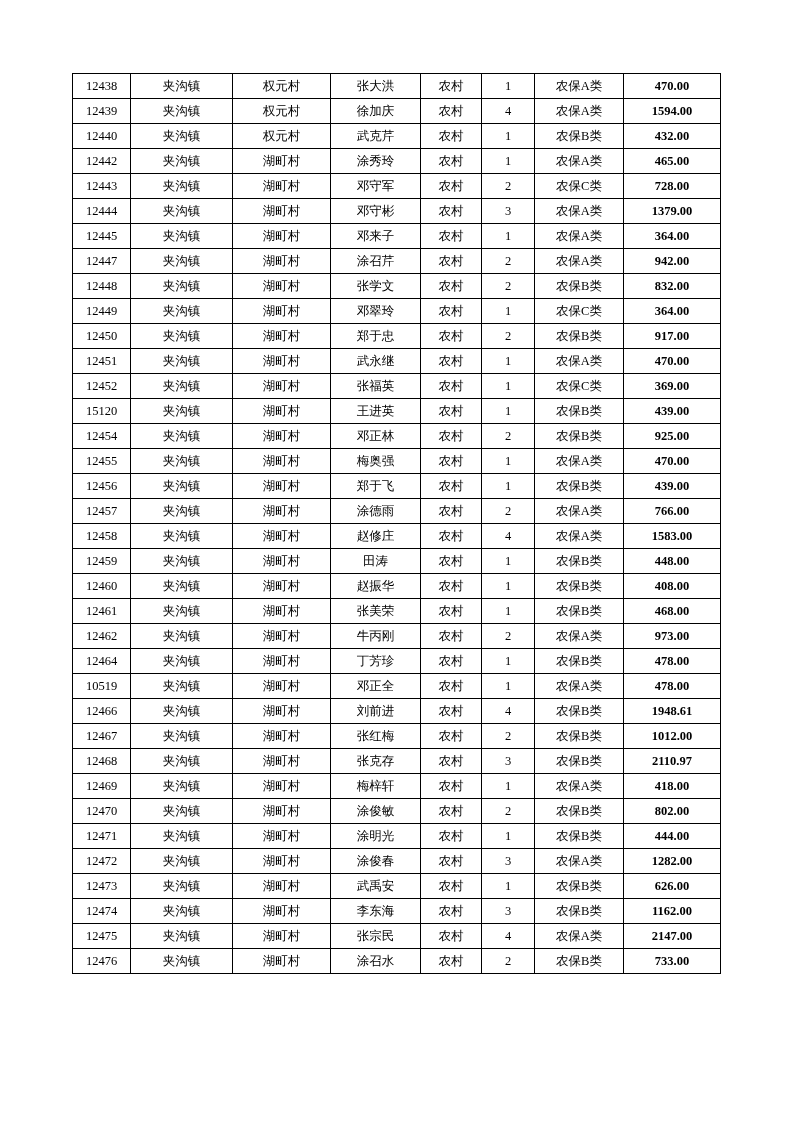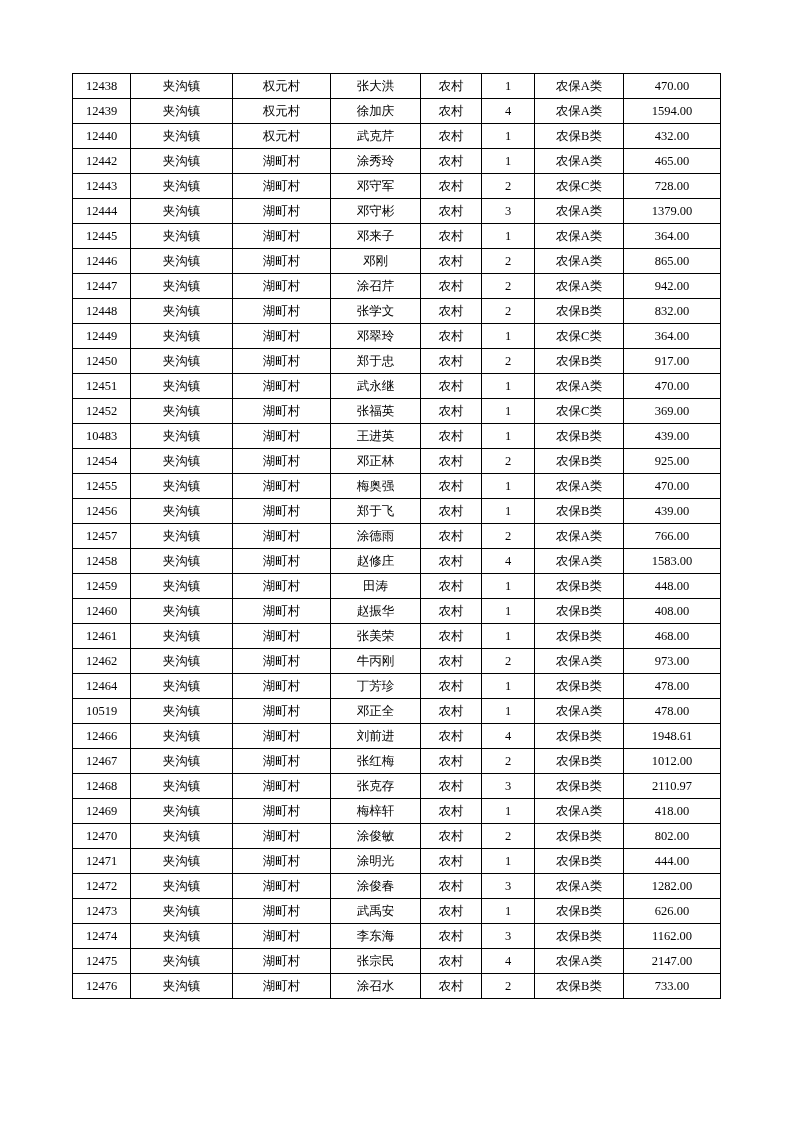--- a/index.html
+++ b/index.html
@@ -41,20 +41,21 @@
   col.col-town     { width: 102px; }
   col.col-village  { width: 98px; }
   col.col-name     { width: 90px; }
   col.col-residence{ width: 61px; }
   col.col-count    { width: 53px; }
   col.col-category { width: 89px; }
   col.col-amount   { width: 97px; }
   td.col-amount {
     text-align: right;
     padding-right: 14px;
+    font-weight: bold;
   }
 </style>
 </head>
 <body>
 
 <div class="page">
   <table class="records">
     <colgroup>
       <col class="col-id">
       <col class="col-town">
@@ -130,30 +131,20 @@
           <td class="col-id">12445</td>
           <td class="col-town">夹沟镇</td>
           <td class="col-village">湖町村</td>
           <td class="col-name">邓来子</td>
           <td class="col-residence">农村</td>
           <td class="col-count">1</td>
           <td class="col-category">农保A类</td>
           <td class="col-amount">364.00</td>
         </tr>
         <tr>
-          <td class="col-id">12446</td>
-          <td class="col-town">夹沟镇</td>
-          <td class="col-village">湖町村</td>
-          <td class="col-name">邓刚</td>
-          <td class="col-residence">农村</td>
-          <td class="col-count">2</td>
-          <td class="col-category">农保A类</td>
-          <td class="col-amount">865.00</td>
-        </tr>
-        <tr>
           <td class="col-id">12447</td>
           <td class="col-town">夹沟镇</td>
           <td class="col-village">湖町村</td>
           <td class="col-name">涂召芹</td>
           <td class="col-residence">农村</td>
           <td class="col-count">2</td>
           <td class="col-category">农保A类</td>
           <td class="col-amount">942.00</td>
         </tr>
         <tr>
@@ -200,21 +191,21 @@
           <td class="col-id">12452</td>
           <td class="col-town">夹沟镇</td>
           <td class="col-village">湖町村</td>
           <td class="col-name">张福英</td>
           <td class="col-residence">农村</td>
           <td class="col-count">1</td>
           <td class="col-category">农保C类</td>
           <td class="col-amount">369.00</td>
         </tr>
         <tr>
-          <td class="col-id">10483</td>
+          <td class="col-id">15120</td>
           <td class="col-town">夹沟镇</td>
           <td class="col-village">湖町村</td>
           <td class="col-name">王进英</td>
           <td class="col-residence">农村</td>
           <td class="col-count">1</td>
           <td class="col-category">农保B类</td>
           <td class="col-amount">439.00</td>
         </tr>
         <tr>
           <td class="col-id">12454</td>

